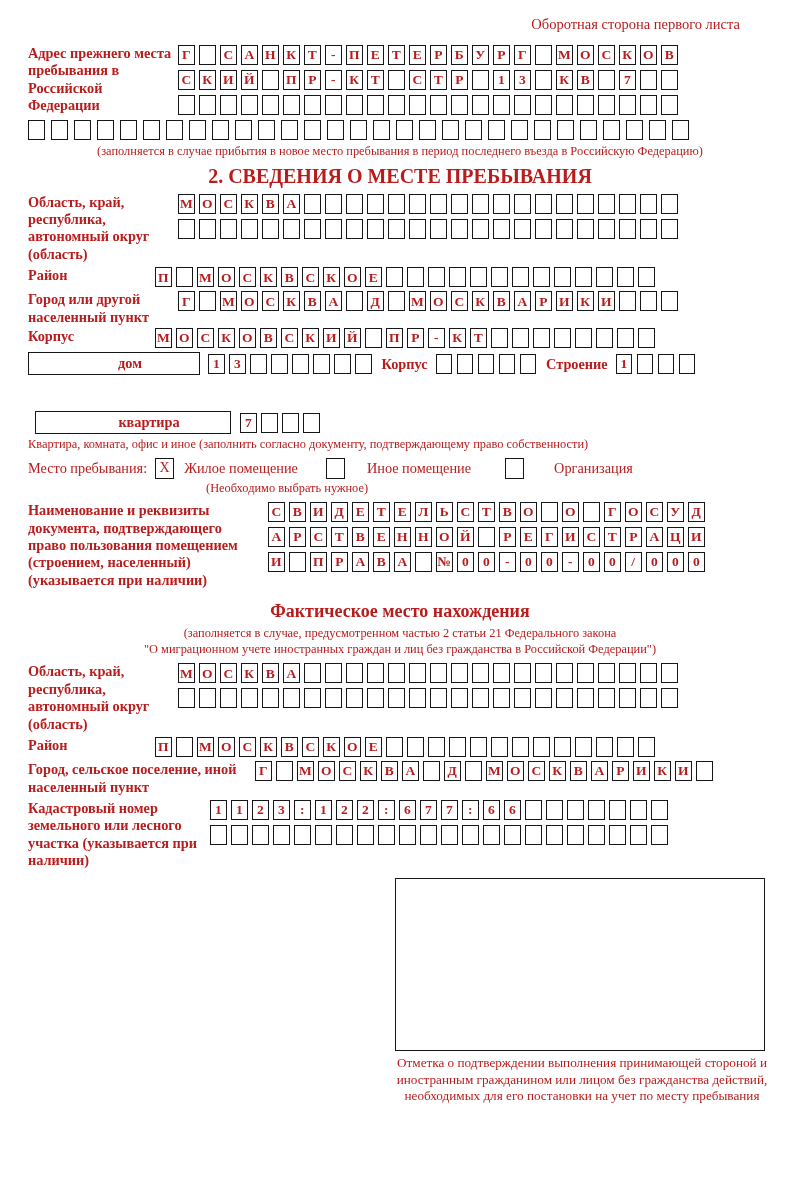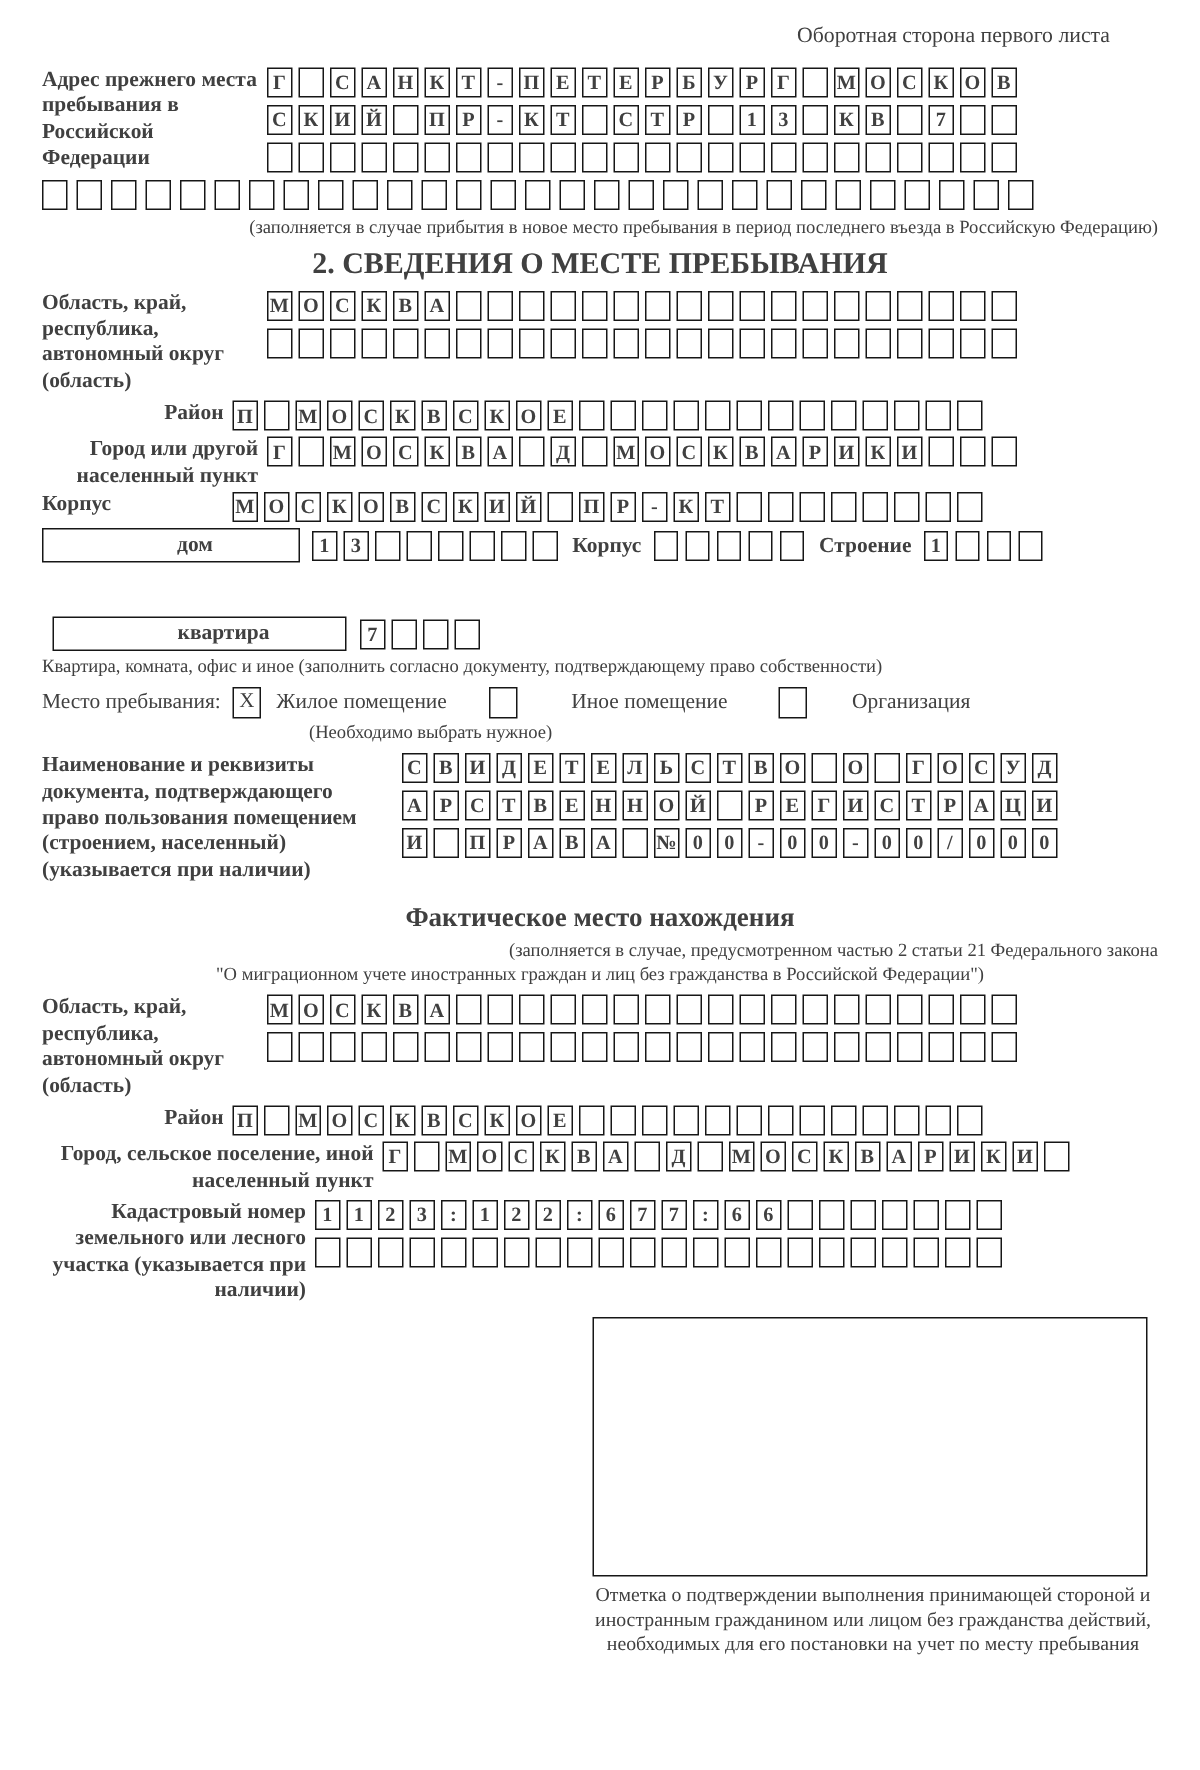--- a/index.html
+++ b/index.html
@@ -1,19 +1,19 @@
 <!DOCTYPE html>
 <html><head>
 <meta charset="utf-8">
 <style>
   * { box-sizing: border-box; }
   html,body { margin:0; padding:0; background:#fff; }
   .page {
     width:800px; height:1180px; overflow:hidden; position:relative;
-    font-family:"Liberation Serif", serif; color:#404040;
+    font-family:"Liberation Serif", serif; color:#b91c1c;
     padding:16px 28px 0 28px;
   }
   .hdr-note { text-align:right; font-size:14.5px; padding-right:32px; }
   .frow { display:flex; align-items:flex-start;font-weight:bold; }
   .lbl { flex:0 0 150px; font-size:14.3px; line-height:1.22; padding-right:6px; }
   .lbl-127 { flex:0 0 127px; }
   .lbl-240 { flex:0 0 240px; }
   .lbl-182 { flex:0 0 182px; }
   .lbl-227 { flex:0 0 227px; }
   .rows { display:flex; flex-direction:column; gap:5px; }
@@ -31,21 +31,21 @@
     border:1.6px solid #161616; height:23px; display:flex;
     align-items:center; justify-content:center; font-size:14.3px;padding-left:32px;
   }
   .inline-lbl { font-size:14.3px; padding:2px 8px 0 10px; white-space:nowrap; }
   .chk { width:19px; height:21px; border:1.6px solid #161616; display:flex;
          align-items:center; justify-content:center; font-size:14px; }
   .stay-row { display:flex; align-items:center; font-size:14.3px; }
   .stamp-box { border:1.6px solid #161616; width:370px; height:173px; margin-left:367px; }
   .stamp-caption { width:420px; margin-left:344px; text-align:center;
                    font-size:13.2px; line-height:1.28; margin-top:4px; }
-  .mt2{margin-top:2px;} .mt3{margin-top:3px;} .mt4{margin-top:4px;text-align:right;}
+  .mt2{margin-top:2px;} .mt3{margin-top:3px;} .mt4{margin-top:4px;}
   .mt5{margin-top:5px;} .mt6{margin-top:6px;}
   .mt8{margin-top:8px;} .mt12{margin-top:12px;}
 </style>
 </head>
 <body>
 
 <div class="page">
 
   <div class="hdr-note">Оборотная сторона первого листа</div>
 
@@ -353,21 +353,21 @@
         <div class="cell"></div>
       </div>
   </div>
   <div class="note mt3">Квартира, комната, офис и иное (заполнить согласно документу, подтверждающему право собственности)</div>
 
   <div class="stay-row mt5">
     <span>Место пребывания:</span>
     <span class="chk" style="margin-left:8px;">X</span>
     <span style="margin-left:10px;">Жилое помещение</span>
     <span class="chk" style="margin-left:28px;"></span>
-    <span style="margin-left:36px;">Иное помещение</span>
+    <span style="margin-left:22px;">Иное помещение</span>
     <span class="chk" style="margin-left:34px;"></span>
     <span style="margin-left:30px;">Организация</span>
   </div>
   <div class="note mt2" style="margin-left:178px;">(Необходимо выбрать нужное)</div>
 
   <div class="frow mt6">
     <div class="lbl lbl-240">Наименование и реквизиты документа, подтверждающего право пользования помещением (строением, населенный) (указывается при наличии)</div>
     <div class="rows">
       <div class="cells">
           <div class="cell">С</div>

